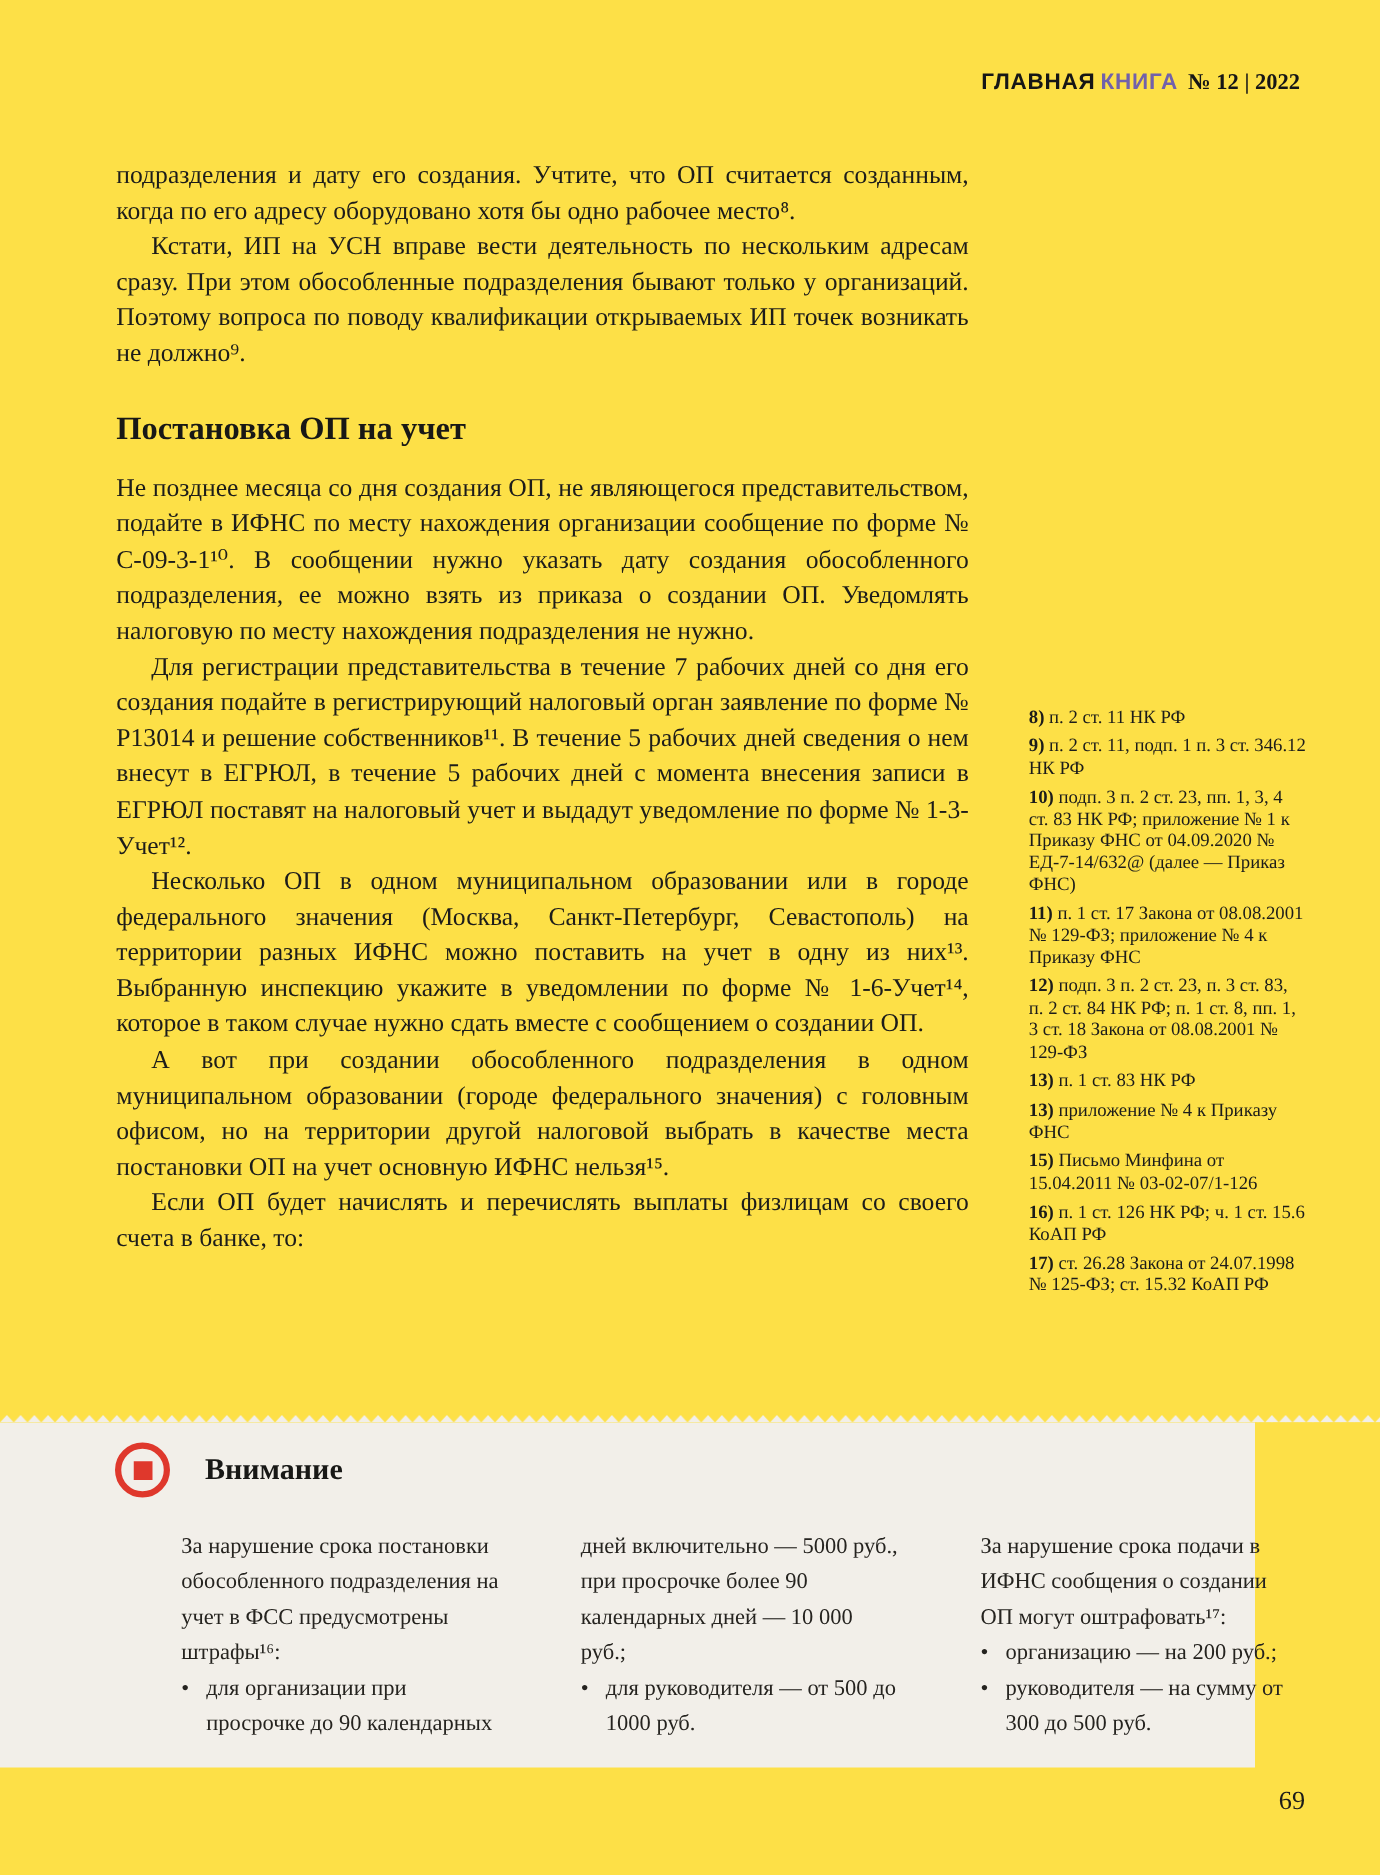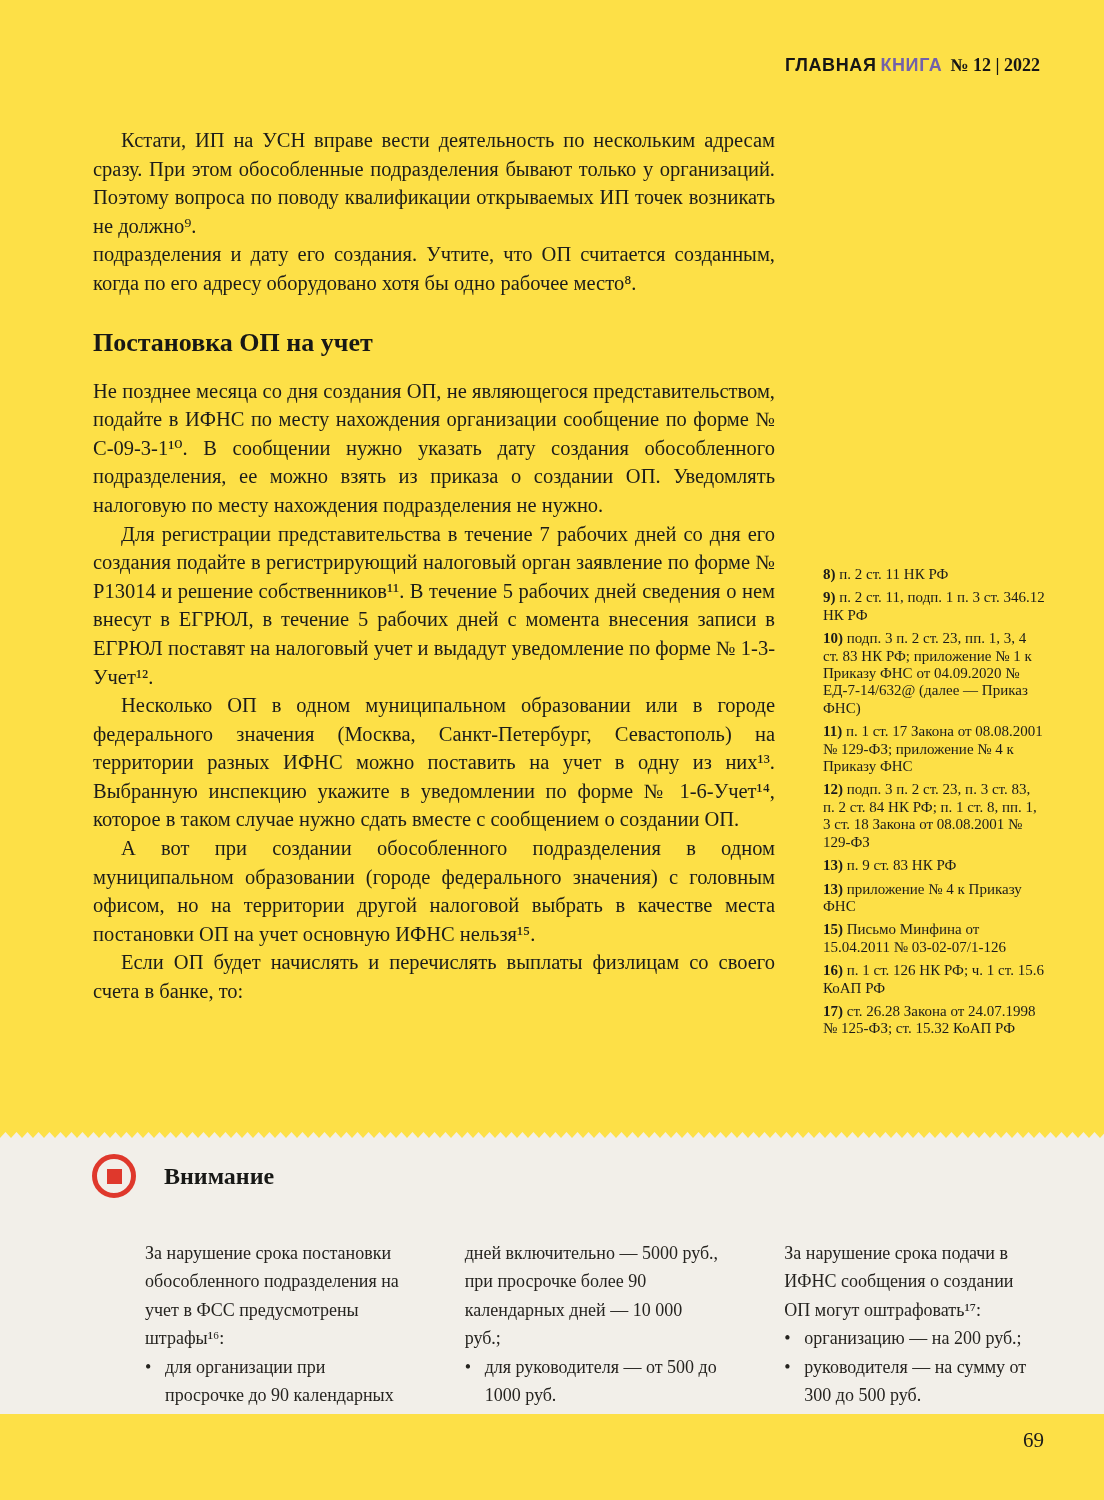--- a/index.html
+++ b/index.html
@@ -74,21 +74,21 @@
     color: #1c1c1a;
   }
   .footnote { margin: 0 0 6px 0; }
   .fn-num { font-weight: 700; }
 
   
   .notice {
     position: absolute;
     left: 0;
     top: 1138px;
-    width: 1104px;
+    width: 1004px;
     height: 276px;
     background: #f2efe9;
   }
   .teeth {
     position: absolute;
     top: -6px;
     left: 0;
     display: block;
   }
   .notice-head {
@@ -127,21 +127,20 @@
     position: absolute;
     left: 145px;
     top: 84px;
     width: 895px;
     display: grid;
     grid-template-columns: 1fr 1fr 1fr;
     column-gap: 64px;
     font-size: 18px;
     line-height: 28.4px;
     color: #25231f;
-    margin-top: 17px;
   }
   .notice-cols p { margin: 0; }
   .cont { margin-left: 20px; }
   .li { display: flex; }
   .li .dot { width: 20px; flex: none; }
 
   
   .page-num {
     position: absolute;
     top: 1428px;
@@ -155,37 +154,37 @@
 
 <div class="page">
 
   <div class="header">
     <span class="mag-name">ГЛАВНАЯ</span>
     <span class="mag-name2">КНИГА</span>
     <span class="mag-issue">№ 12 | 2022</span>
   </div>
 
   <div class="main-col">
+    <p class="body-p">подразделения и дату его создания. Учтите, что ОП считается созданным, когда по его адресу оборудовано хотя бы одно рабочее место⁸.</p>
     <p class="body-p indent">Кстати, ИП на УСН вправе вести деятельность по нескольким адресам сразу. При этом обособленные подразделения бывают только у организаций. Поэтому вопроса по поводу квалификации открываемых ИП точек возникать не должно⁹.</p>
-    <p class="body-p">подразделения и дату его создания. Учтите, что ОП считается созданным, когда по его адресу оборудовано хотя бы одно рабочее место⁸.</p>
     <h2 class="section-heading">Постановка ОП на учет</h2>
     <p class="body-p">Не позднее месяца со дня создания ОП, не являющегося представительством, подайте в ИФНС по месту нахождения организации сообщение по форме № С-09-3-1¹⁰. В сообщении нужно указать дату создания обособленного подразделения, ее можно взять из приказа о создании ОП. Уведомлять налоговую по месту нахождения подразделения не нужно.</p>
     <p class="body-p indent">Для регистрации представительства в течение 7 рабочих дней со дня его создания подайте в регистрирующий налоговый орган заявление по форме № Р13014 и решение собственников¹¹. В течение 5 рабочих дней сведения о нем внесут в ЕГРЮЛ, в течение 5 рабочих дней с момента внесения записи в ЕГРЮЛ поставят на налоговый учет и выдадут уведомление по форме № 1-3-Учет¹².</p>
     <p class="body-p indent">Несколько ОП в одном муниципальном образовании или в городе федерального значения (Москва, Санкт-Петербург, Севастополь) на территории разных ИФНС можно поставить на учет в одну из них¹³. Выбранную инспекцию укажите в уведомлении по форме № 1-6-Учет¹⁴, которое в таком случае нужно сдать вместе с сообщением о создании ОП.</p>
     <p class="body-p indent">А вот при создании обособленного подразделения в одном муниципальном образовании (городе федерального значения) с головным офисом, но на территории другой налоговой выбрать в качестве места постановки ОП на учет основную ИФНС нельзя¹⁵.</p>
     <p class="body-p indent">Если ОП будет начислять и перечислять выплаты физлицам со своего счета в банке, то:</p>
   </div>
 
   <div class="sidebar">
     <div class="footnote"><span class="fn-num">8)</span> <span>п. 2 ст. 11 НК РФ</span></div>
     <div class="footnote"><span class="fn-num">9)</span> <span>п. 2 ст. 11, подп. 1 п. 3 ст. 346.12 НК РФ</span></div>
     <div class="footnote"><span class="fn-num">10)</span> <span>подп. 3 п. 2 ст. 23, пп. 1, 3, 4 ст. 83 НК РФ; приложение № 1 к Приказу ФНС от 04.09.2020 № ЕД-7-14/632@ (далее — Приказ ФНС)</span></div>
     <div class="footnote"><span class="fn-num">11)</span> <span>п. 1 ст. 17 Закона от 08.08.2001 № 129-ФЗ; приложение № 4 к Приказу ФНС</span></div>
     <div class="footnote"><span class="fn-num">12)</span> <span>подп. 3 п. 2 ст. 23, п. 3 ст. 83, п. 2 ст. 84 НК РФ; п. 1 ст. 8, пп. 1, 3 ст. 18 Закона от 08.08.2001 № 129-ФЗ</span></div>
-    <div class="footnote"><span class="fn-num">13)</span> <span>п. 9 ст. 83 НК РФ</span></div>
+    <div class="footnote"><span class="fn-num">13)</span> <span>п. 1 ст. 83 НК РФ</span></div>
     <div class="footnote"><span class="fn-num">13)</span> <span>приложение № 4 к Приказу ФНС</span></div>
     <div class="footnote"><span class="fn-num">15)</span> <span>Письмо Минфина от 15.04.2011 № 03-02-07/1-126</span></div>
     <div class="footnote"><span class="fn-num">16)</span> <span>п. 1 ст. 126 НК РФ; ч. 1 ст. 15.6 КоАП РФ</span></div>
     <div class="footnote"><span class="fn-num">17)</span> <span>ст. 26.28 Закона от 24.07.1998 № 125-ФЗ; ст. 15.32 КоАП РФ</span></div>
   </div>
 
   <div class="notice">
     <svg class="teeth" width="1104" height="6" viewBox="0 0 1104 6" preserveAspectRatio="none" xmlns="http://www.w3.org/2000/svg">
       <defs>
         <pattern id="zz" width="11" height="6" patternUnits="userSpaceOnUse">

